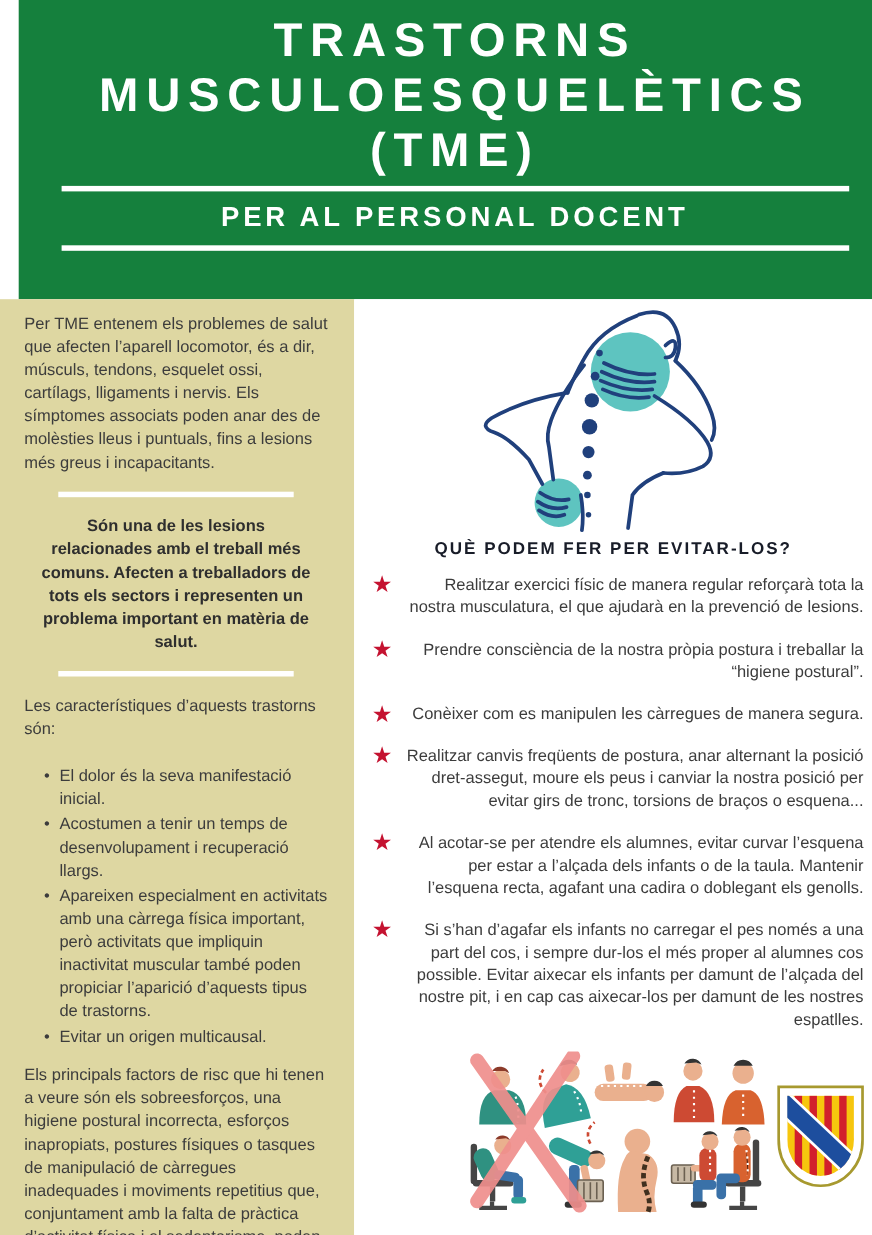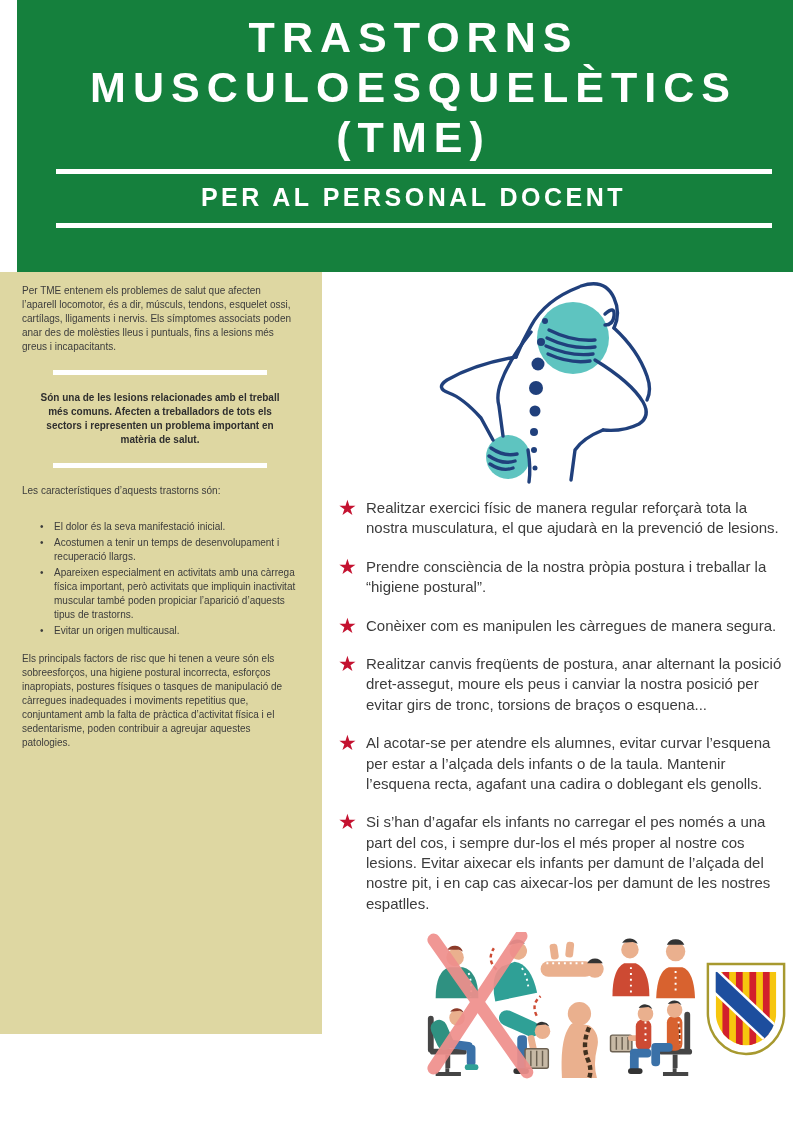--- a/index.html
+++ b/index.html
@@ -23,24 +23,24 @@
   .header-rule{
     height:5px;background:#ffffff;width:716px;margin:7px auto 0;
   }
   .subtitle{
     margin-top:8px;font-size:25px;font-weight:700;line-height:31px;letter-spacing:3.5px;
   }
   .header-rule.bottom{margin-top:10px;}
 
   
   .left-panel{
-    position:absolute;top:272px;left:0;width:322px;height:762px;
+    position:absolute;top:272px;left:0;width:322px;height:851px;
     background:#ded7a2;color:#3c3c3c;
     box-sizing:border-box;padding:12px 24px 0 22px;
-    font-size:10px;line-height:1.4;
+    font-size:15px;line-height:1.4;
   }
   .intro{margin:0;}
   .panel-rule{height:5px;background:#ffffff;width:214px;margin:16px auto;}
   .highlight{margin:10px;font-weight:700;text-align:center;color:#2e2e2e;}
   .char-title{margin:6px 0 0;}
   .char-list{list-style:none;margin:22px 0 0;padding:0 0 0 32px;}
   .char-list li{position:relative;margin-bottom:2px;}
   .char-list li::before{content:"\2022";position:absolute;left:-14px;color:#3c3c3c;}
   .risk{margin:14px 0 0;}
 
@@ -52,21 +52,21 @@
   .back-illus{width:250px;height:205px;margin:8px auto 0;}
   .question{
     margin:6px 0 0;text-align:center;
     font-size:15.5px;font-weight:700;letter-spacing:1.8px;color:#181c28;
   }
   .tips{list-style:none;margin:13px 0 0;padding:0 8px 0 16px;}
   .tip{display:flex;margin-bottom:18px;font-size:15px;line-height:1.36;}
   .star{
     flex:0 0 auto;width:28px;font-size:21px;line-height:20px;color:#c41230;
   }
-  .tip-text{flex:1 1 auto;}
+  .tip-text{flex:1 1 auto;text-align:right;}
 
   .bottom-illus{position:relative;width:471px;height:148px;margin-top:2px;}
   .postures{position:absolute;left:102px;top:0;}
   .shield{position:absolute;right:4px;top:27px;}
 </style>
 </head>
 <body>
 
 <div class="page">
 
@@ -135,20 +135,21 @@
           <circle cx="105" cy="84" r="6.5"></circle>
           <circle cx="103" cy="108" r="7"></circle>
           <circle cx="102" cy="131" r="5.5"></circle>
           <circle cx="101" cy="152" r="4"></circle>
           <circle cx="101" cy="170" r="3"></circle>
           <circle cx="102" cy="188" r="2.5"></circle>
         </g>
       </svg>
     </div>
 
+    <h2 class="question">QUÈ PODEM FER PER EVITAR-LOS?</h2>
 
     <ul class="tips">
       <li class="tip">
         <span class="star">★</span>
         <span class="tip-text">Realitzar exercici físic de manera regular reforçarà tota la nostra musculatura, el que ajudarà en la prevenció de lesions.</span>
       </li>
       <li class="tip">
         <span class="star">★</span>
         <span class="tip-text">Prendre consciència de la nostra pròpia postura i treballar la “higiene postural”.</span>
       </li>
@@ -159,21 +160,21 @@
       <li class="tip">
         <span class="star">★</span>
         <span class="tip-text">Realitzar canvis freqüents de postura, anar alternant la posició dret-assegut, moure els peus i canviar la nostra posició per evitar girs de tronc, torsions de braços o esquena...</span>
       </li>
       <li class="tip">
         <span class="star">★</span>
         <span class="tip-text">Al acotar-se per atendre els alumnes, evitar curvar l’esquena per estar a l’alçada dels infants o de la taula. Mantenir l’esquena recta, agafant una cadira o doblegant els genolls.</span>
       </li>
       <li class="tip">
         <span class="star">★</span>
-        <span class="tip-text">Si s’han d’agafar els infants no carregar el pes només a una part del cos, i sempre dur-los el més proper al nostre cos lesions. Evitar aixecar els infants per damunt de l’alçada del nostre pit, i en cap cas aixecar-los per damunt de les nostres espatlles.</span>
+        <span class="tip-text">Si s’han d’agafar els infants no carregar el pes només a una part del cos, i sempre dur-los el més proper al alumnes cos possible. Evitar aixecar els infants per damunt de l’alçada del nostre pit, i en cap cas aixecar-los per damunt de les nostres espatlles.</span>
       </li>
     </ul>
 
     <div class="bottom-illus">
       <svg class="postures" width="272" height="148" viewBox="0 0 280 148">
 
         <g>
           <circle cx="32" cy="24" r="9" fill="#eab08e"></circle>
           <path d="M24,16 a9,9 0 0 1 16,2 l-4,-2 z" fill="#8c3b2a"></path>
           <path d="M12,66 Q12,38 26,34 L40,34 Q56,38 56,66 Z" fill="#2f9181"></path>

